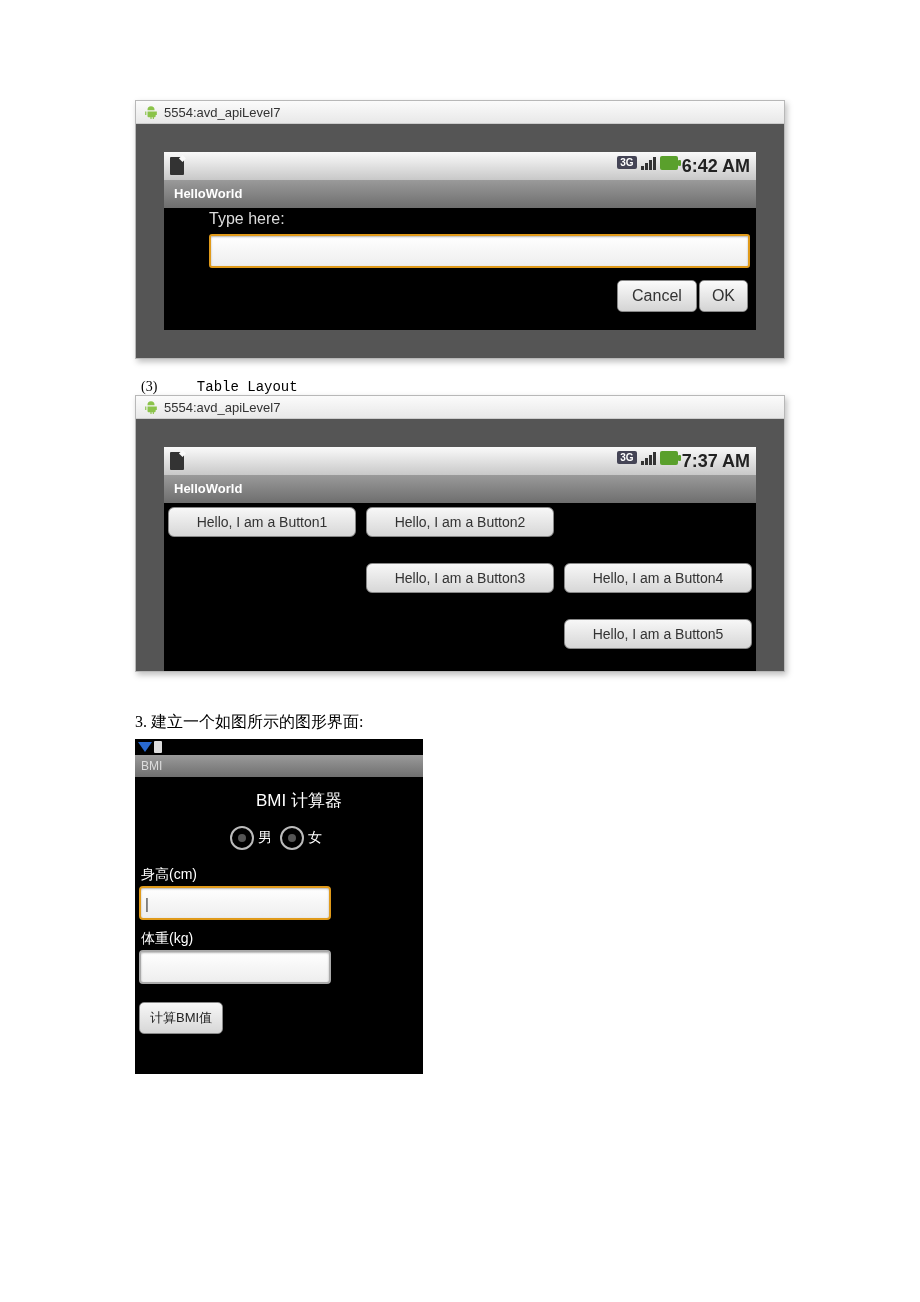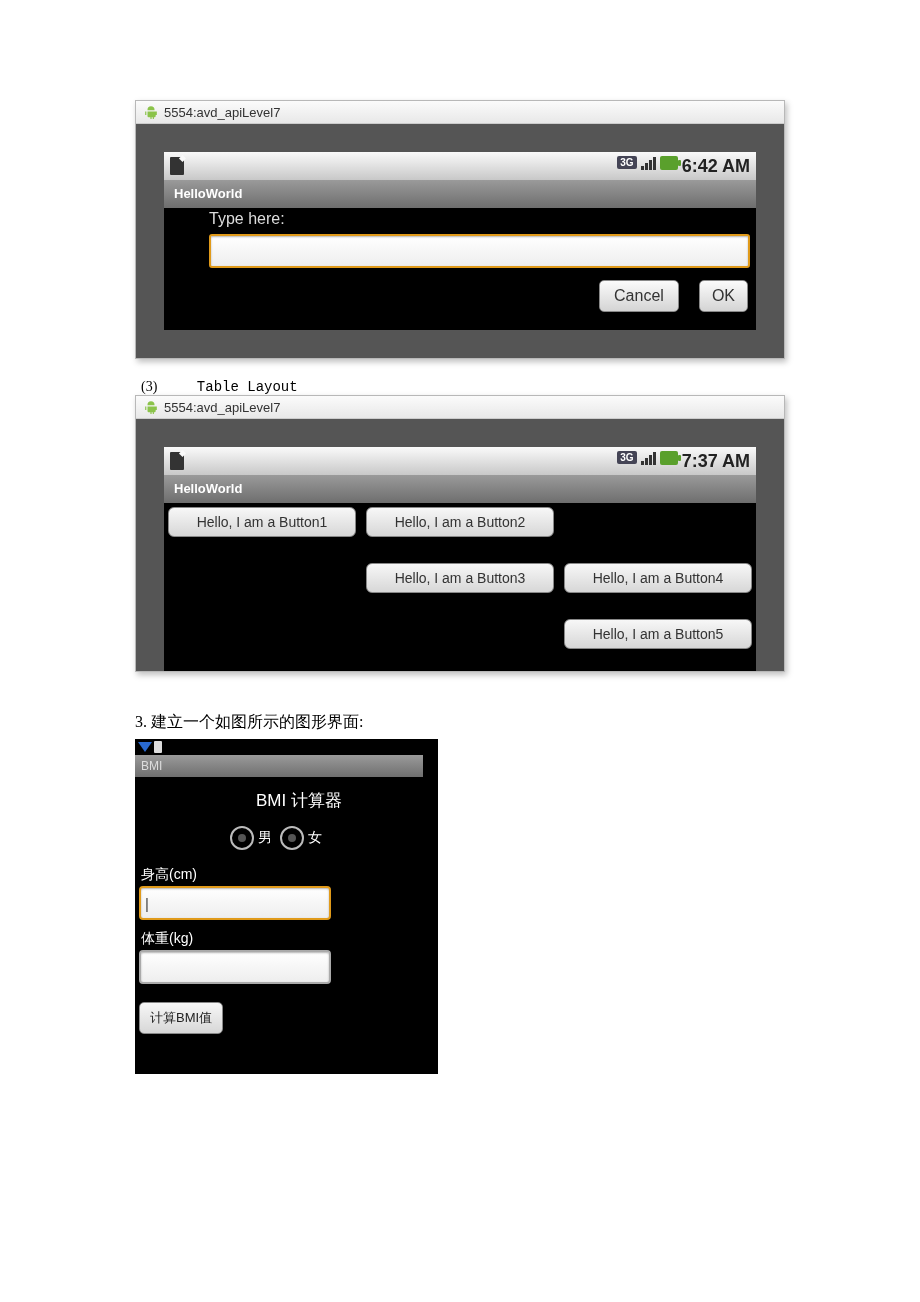--- a/index.html
+++ b/index.html
@@ -89,21 +89,21 @@
   .s1-body { background:#000; padding:0 0 18px 0;margin-left:39px; }
   .s1-label { color:#ddd; font-size:16px; padding:2px 6px; }
   .s1-input {
     margin:4px 6px 12px 6px;
     height:30px;
     background:linear-gradient(#fff,#eee);
     border:2px solid #e09a1a;
     border-radius:3px;
     box-shadow:inset 0 1px 2px rgba(0,0,0,0.3);
   }
-  .s1-buttons { display:flex; justify-content:flex-end; gap:20px; padding-right:8px;}
+  .s1-buttons { display:flex; justify-content:flex-end; gap:2px; padding-right:8px;}
   .and-btn {
     background:linear-gradient(#fbfbfb,#d4d4d4);
     border:1px solid #888;
     border-radius:5px;
     padding:6px 14px;
     font-size:16px;
     color:#333;
     box-shadow:0 1px 2px rgba(0,0,0,0.5);
   }
   .and-btn.small { padding:6px 12px; }
@@ -139,21 +139,21 @@
     font-family: "SimSun", "Songti SC", serif;
     font-size:16px;
     color:#000;
     margin: 40px 0 6px 0;
   }
 
   
   .bmi-device {
     width: 288px;
     background:#000;
-    padding:0 15px 40px 0;
+    padding:0 0 40px 0;
   }
   .bmi-status {
     height:16px; background:#000;
     display:flex; align-items:center; gap:2px; padding:0 3px;
   }
   .tri { width:0; height:0; border-left:7px solid transparent; border-right:7px solid transparent; border-top:10px solid #2a6ad0;}
   .bat2 { width:8px; height:12px; background:#ddd; border-radius:1px;}
   .bmi-appbar {
     background:linear-gradient(#9a9a9a,#6f6f6f);
     color:#ddd; font-size:12px;

